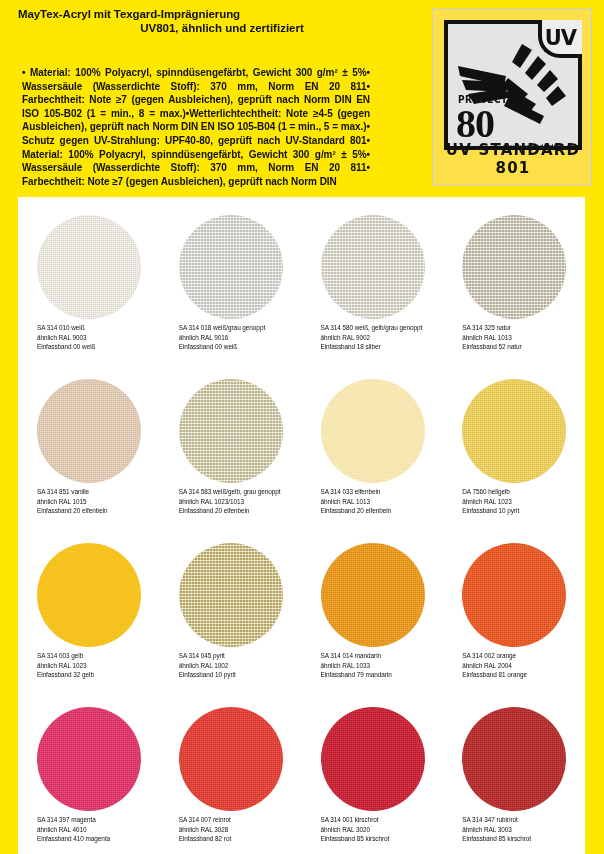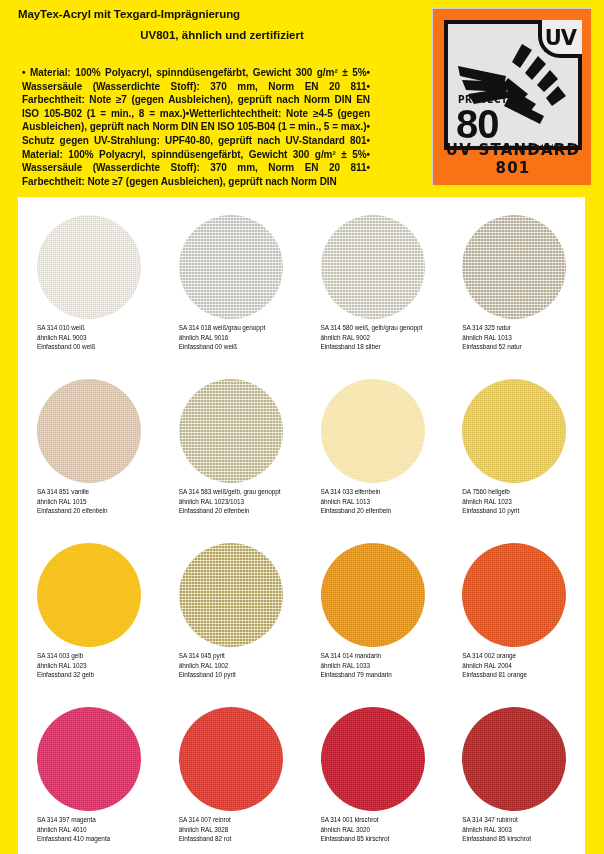--- a/index.html
+++ b/index.html
@@ -29,21 +29,20 @@
     position: absolute;
     left: 18px; top: 8px;
     width: 400px;
   }
 
   .h-title {
     font-size: 11.5px;
     font-weight: bold;
     color: #111;
     letter-spacing: -0.1px;
-    margin-bottom: 7px;
     white-space: nowrap;
   }
 
   .h-sub {
     font-size: 11.5px;
     font-weight: bold;
     color: #111;
     text-align: center;
     line-height: 17px;
     padding: 0 6px 0 14px;
@@ -60,21 +59,21 @@
     line-height: 13.6px;
     text-align: justify;
     letter-spacing: -0.05px;
   }
 
   
   #uv-logo {
     position: absolute;
     left: 432px; top: 8px;
     width: 160px; height: 178px;
-    background: #f97316;
+    background: #fde047;
     border: 1px solid #cfcfcf;
   }
   #uv-inner {
     position: absolute;
     left: 11px; top: 11px;
     width: 138px; height: 130px;
     background: #e4e4e4;
     border: 4px solid #111;
   }
   #uv-notch {
@@ -107,21 +106,21 @@
     font-family: "DejaVu Sans", sans-serif;
   }
   #uv-80 {
     position: absolute;
     left: 8px; top: 78px;
     font-size: 40px;
     font-weight: bold;
     color: #111;
     line-height: 44px;
     letter-spacing: -1px;
-    font-family: Liberation Sans, sans-serif;
+    font-family: Liberation Serif, serif;
   }
   #uv-url {
     position: absolute;
     right: 12px; bottom: 36px;
     font-size: 5px;
     font-weight: bold;
     color: #111;
     letter-spacing: 0.2px;
     font-family: "DejaVu Sans", sans-serif;
   }

